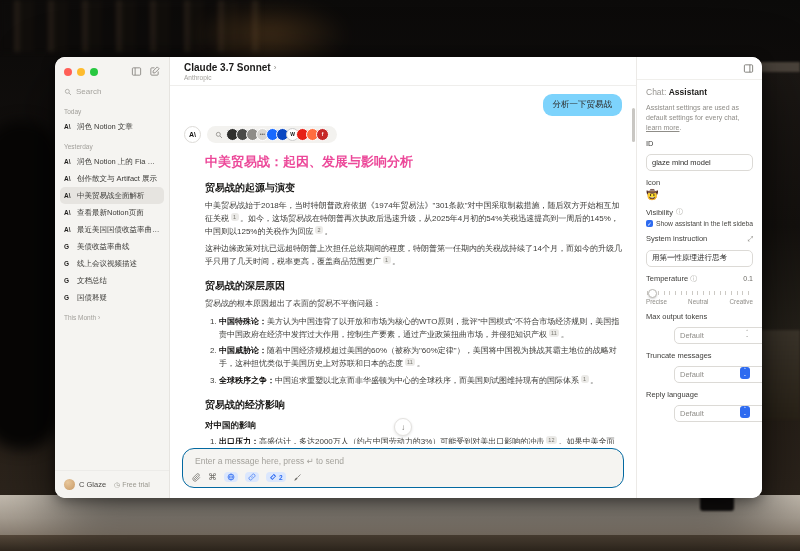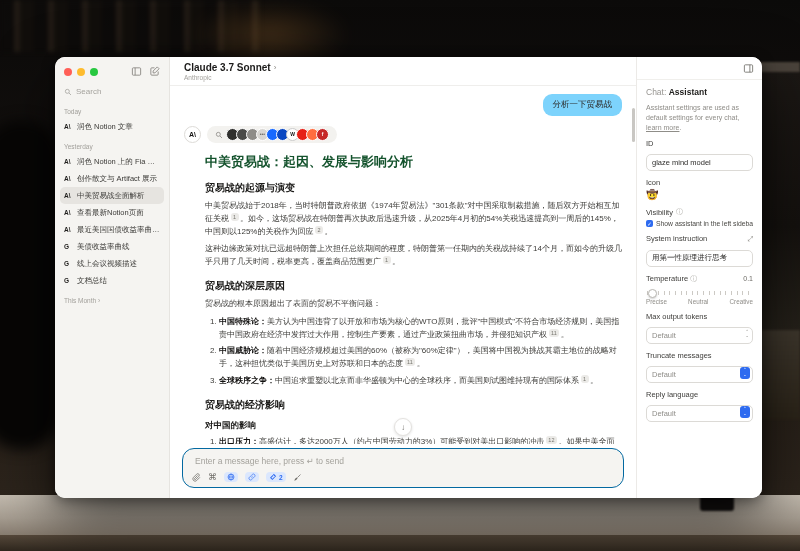--- a/index.html
+++ b/index.html
@@ -55,21 +55,21 @@
   .asst-row{display:flex;align-items:center;gap:6px;margin-top:10px;}
   .asst-avatar{width:15px;height:15px;border-radius:50%;border:1px solid #dddbd7;display:flex;align-items:center;justify-content:center;
     font-size:7px;font-weight:700;color:#141312;background:#fff;flex-shrink:0;}
   .sources-pill{display:flex;align-items:center;background:#f3f2ef;border-radius:9px;height:17px;padding:0 8px;gap:3px;}
   .sources-pill svg{width:8px;height:8px;color:#8a8884;}
   .favicons{display:flex;align-items:center;}
   .fav{width:11px;height:11px;border-radius:50%;margin-left:-3px;border:1px solid #fff;display:flex;align-items:center;justify-content:center;
     font-size:5px;font-weight:700;line-height:1;}
   .fav:first-child{margin-left:0;}
   #chat-blocks{margin-left:21px;padding-bottom:6px;}
-  #chat-blocks h1{font-size:13px;margin:10px 0 2px;color:#14532d;font-weight:700;}
+  #chat-blocks h1{font-size:13px;margin:10px 0 2px;color:#ec4899;font-weight:700;}
   #chat-blocks h2{font-size:10px;margin:10px 0 1px;color:#1b1a18;font-weight:700;}
   #chat-blocks h3{font-size:8.5px;margin:8px 0 1px;color:#1b1a18;font-weight:700;}
   #chat-blocks p{font-size:8px;line-height:1.6;color:#3d3c39;margin:5px 0;}
   #chat-blocks ol{font-size:8px;line-height:1.6;color:#3d3c39;margin:4px 0;padding-left:14px;}
   #chat-blocks li{margin-bottom:4px;}
   #chat-blocks b{color:#121110;}
   .cite{display:inline-block;font-size:5.5px;background:#ebeae7;color:#77756f;border-radius:3px;
     padding:0 2.5px;vertical-align:2px;margin:0 1.5px;line-height:1.5;}
   #scroll-down{position:absolute;left:50%;bottom:62px;transform:translateX(-50%);width:16px;height:16px;border-radius:50%;
     background:#fff;border:1px solid #e4e2df;box-shadow:0 1px 3px rgba(0,0,0,.12);display:flex;align-items:center;justify-content:center;
@@ -107,21 +107,21 @@
     color:#fff;font-size:5.5px;flex-shrink:0;}
   .label-spread{display:flex;align-items:center;justify-content:space-between;}
   .expand-ic{color:#8b8984;font-size:7px;}
   .temp-value{font-size:7px;color:#6d6b66;}
   .temp-track{position:relative;height:4px;margin:7px 1px 3px;
     background:repeating-linear-gradient(90deg,#ccc9c4 0 1px,transparent 1px 5.6px);background-size:100% 4px;}
   .temp-thumb{position:absolute;left:1px;top:-2px;width:7px;height:7px;border-radius:50%;background:#fff;
     border:1px solid #b9b7b2;box-shadow:0 1px 2px rgba(0,0,0,.18);}
   .temp-marks{display:flex;justify-content:space-between;font-size:6.3px;color:#8f8d88;margin-bottom:2px;}
   .stepper-field{position:relative;}
-  .stepper-field .set-input{padding-right:14px;color:#8f8d88;}
+  .stepper-field .set-input{padding-right:14px;color:#8f8d88;margin-left:28px;}
   .stepper-gray{position:absolute;right:4px;top:50%;transform:translateY(-50%);display:flex;flex-direction:column;
     font-size:4.5px;color:#8f8d88;line-height:1;}
   .stepper-blue{position:absolute;right:3px;top:50%;transform:translateY(-50%);width:10px;height:12px;border-radius:3px;
     background:var(--accent,#2e6bf0);display:flex;flex-direction:column;align-items:center;justify-content:center;
     font-size:4.5px;color:#fff;line-height:1;}
 </style>
 </head>
 <body>
 
 <div id="screen">
@@ -192,22 +192,34 @@
             <span class="sb-label">美债收益率曲线</span>
           </div>
           <div class="sb-item">
             <span class="sb-ic">G</span>
             <span class="sb-label">线上会议视频描述</span>
           </div>
           <div class="sb-item">
             <span class="sb-ic">G</span>
             <span class="sb-label">文档总结</span>
           </div>
+          <div class="sb-item">
+            <span class="sb-ic">G</span>
+            <span class="sb-label">国债释疑</span>
+          </div>
           <div class="sec-label">This Month ›</div>
         </div>
+      <div id="sb-footer">
+        <span class="avatar"></span>
+        <span>C Glaze</span>
+        <span class="plan">
+          <span>◷</span>
+          <span>Free trial</span>
+        </span>
+      </div>
     </div>
 
     <div id="main">
       <div id="main-header">
         <div class="model-line">
           <span>Claude 3.7 Sonnet</span>
           <span class="model-chevron">›</span>
         </div>
         <div class="provider">Anthropic</div>
       </div>

